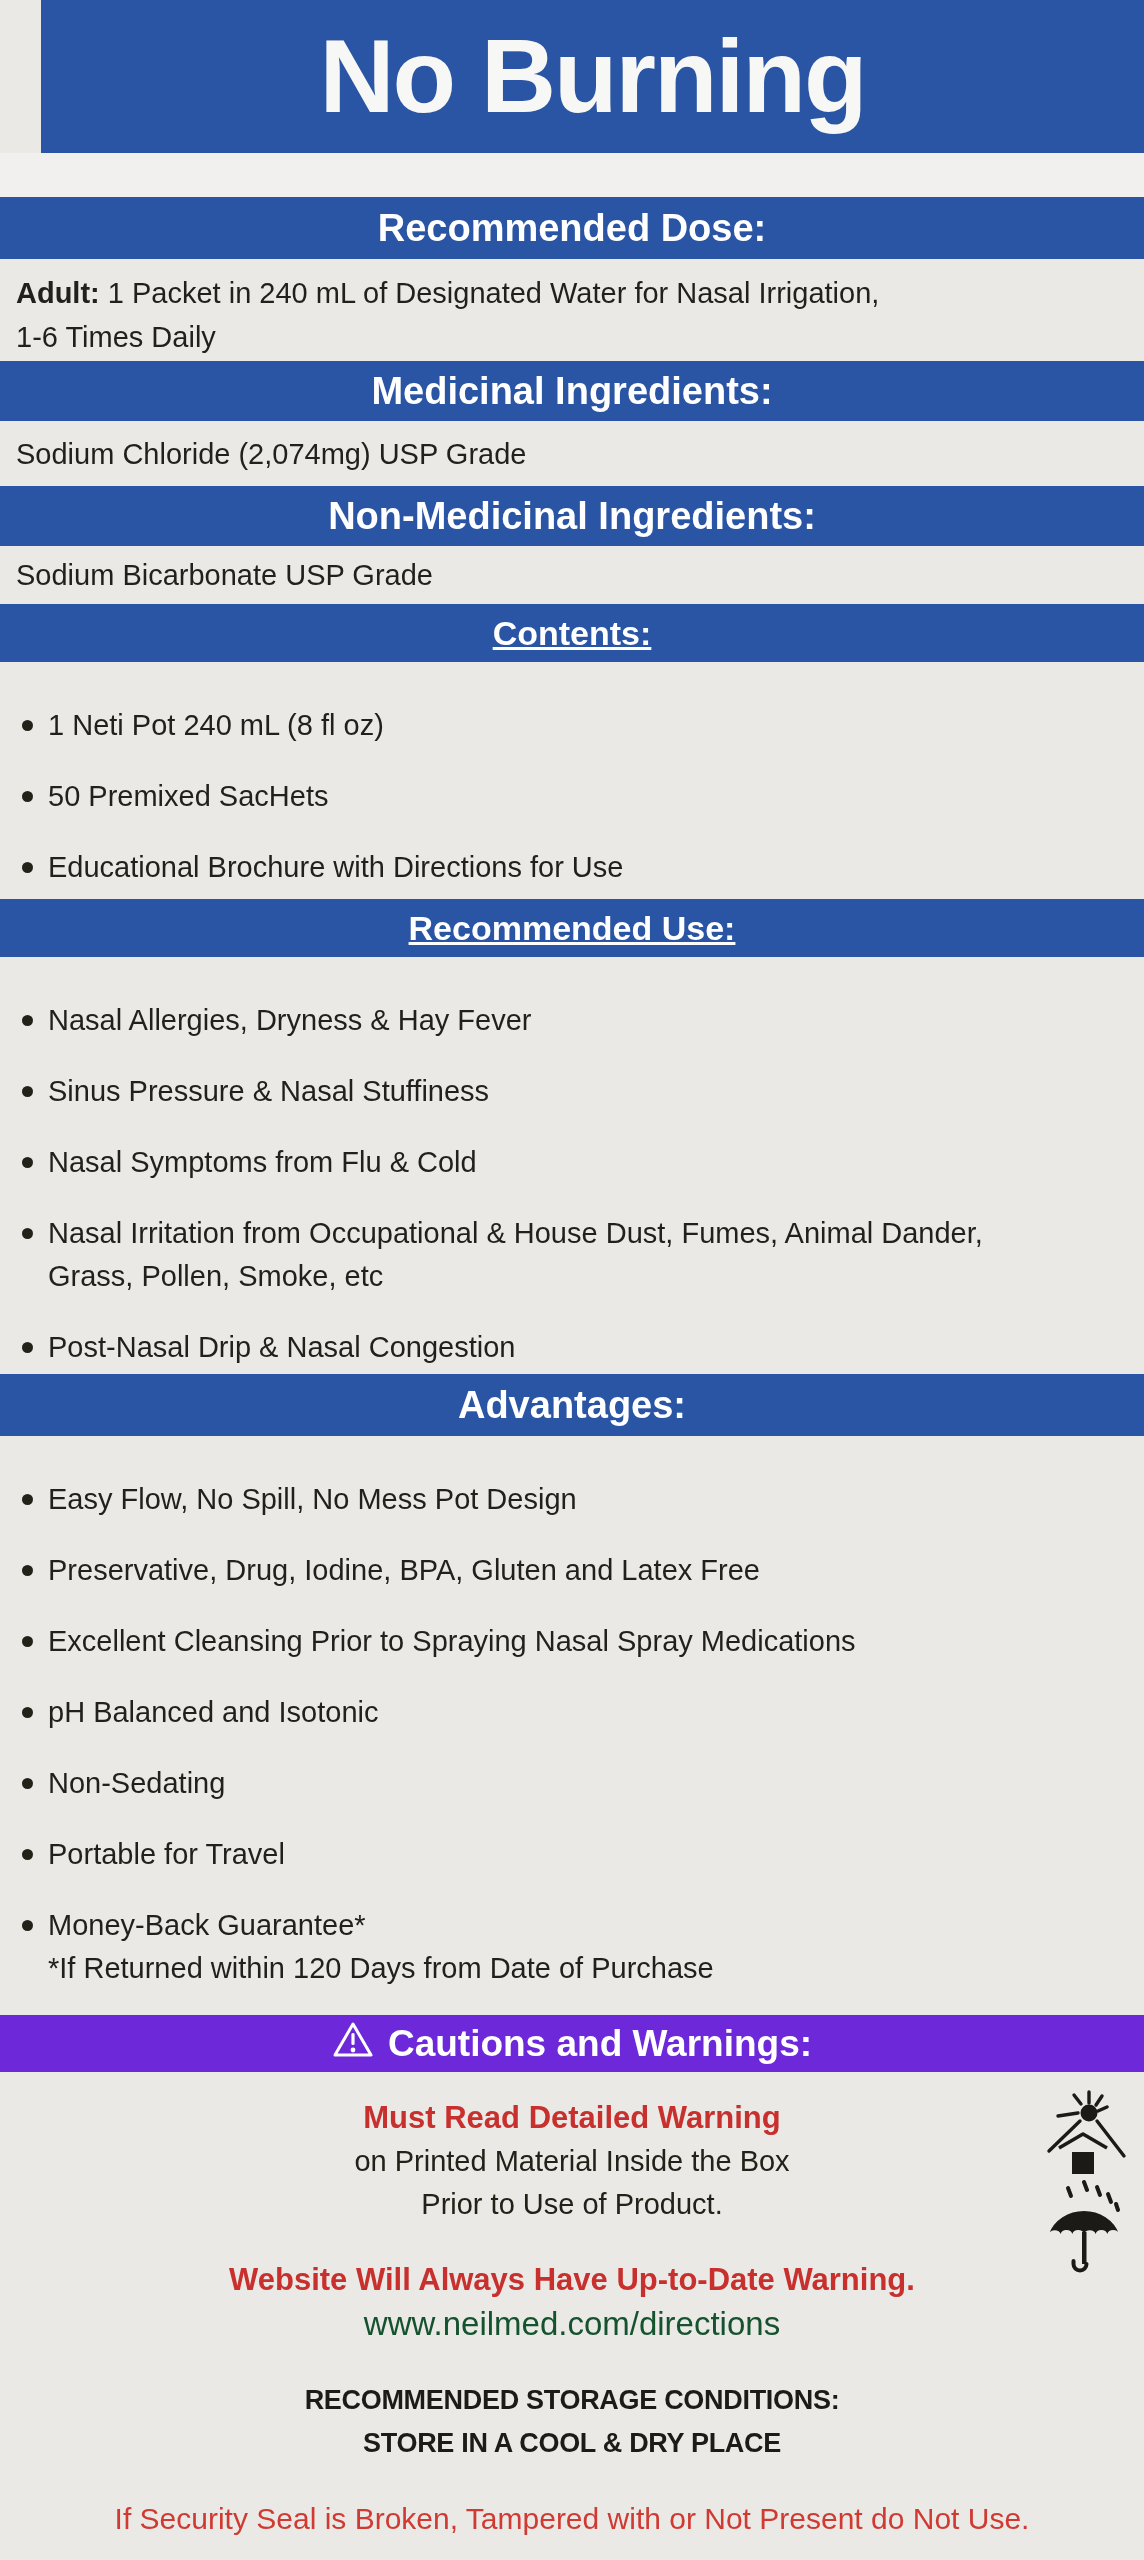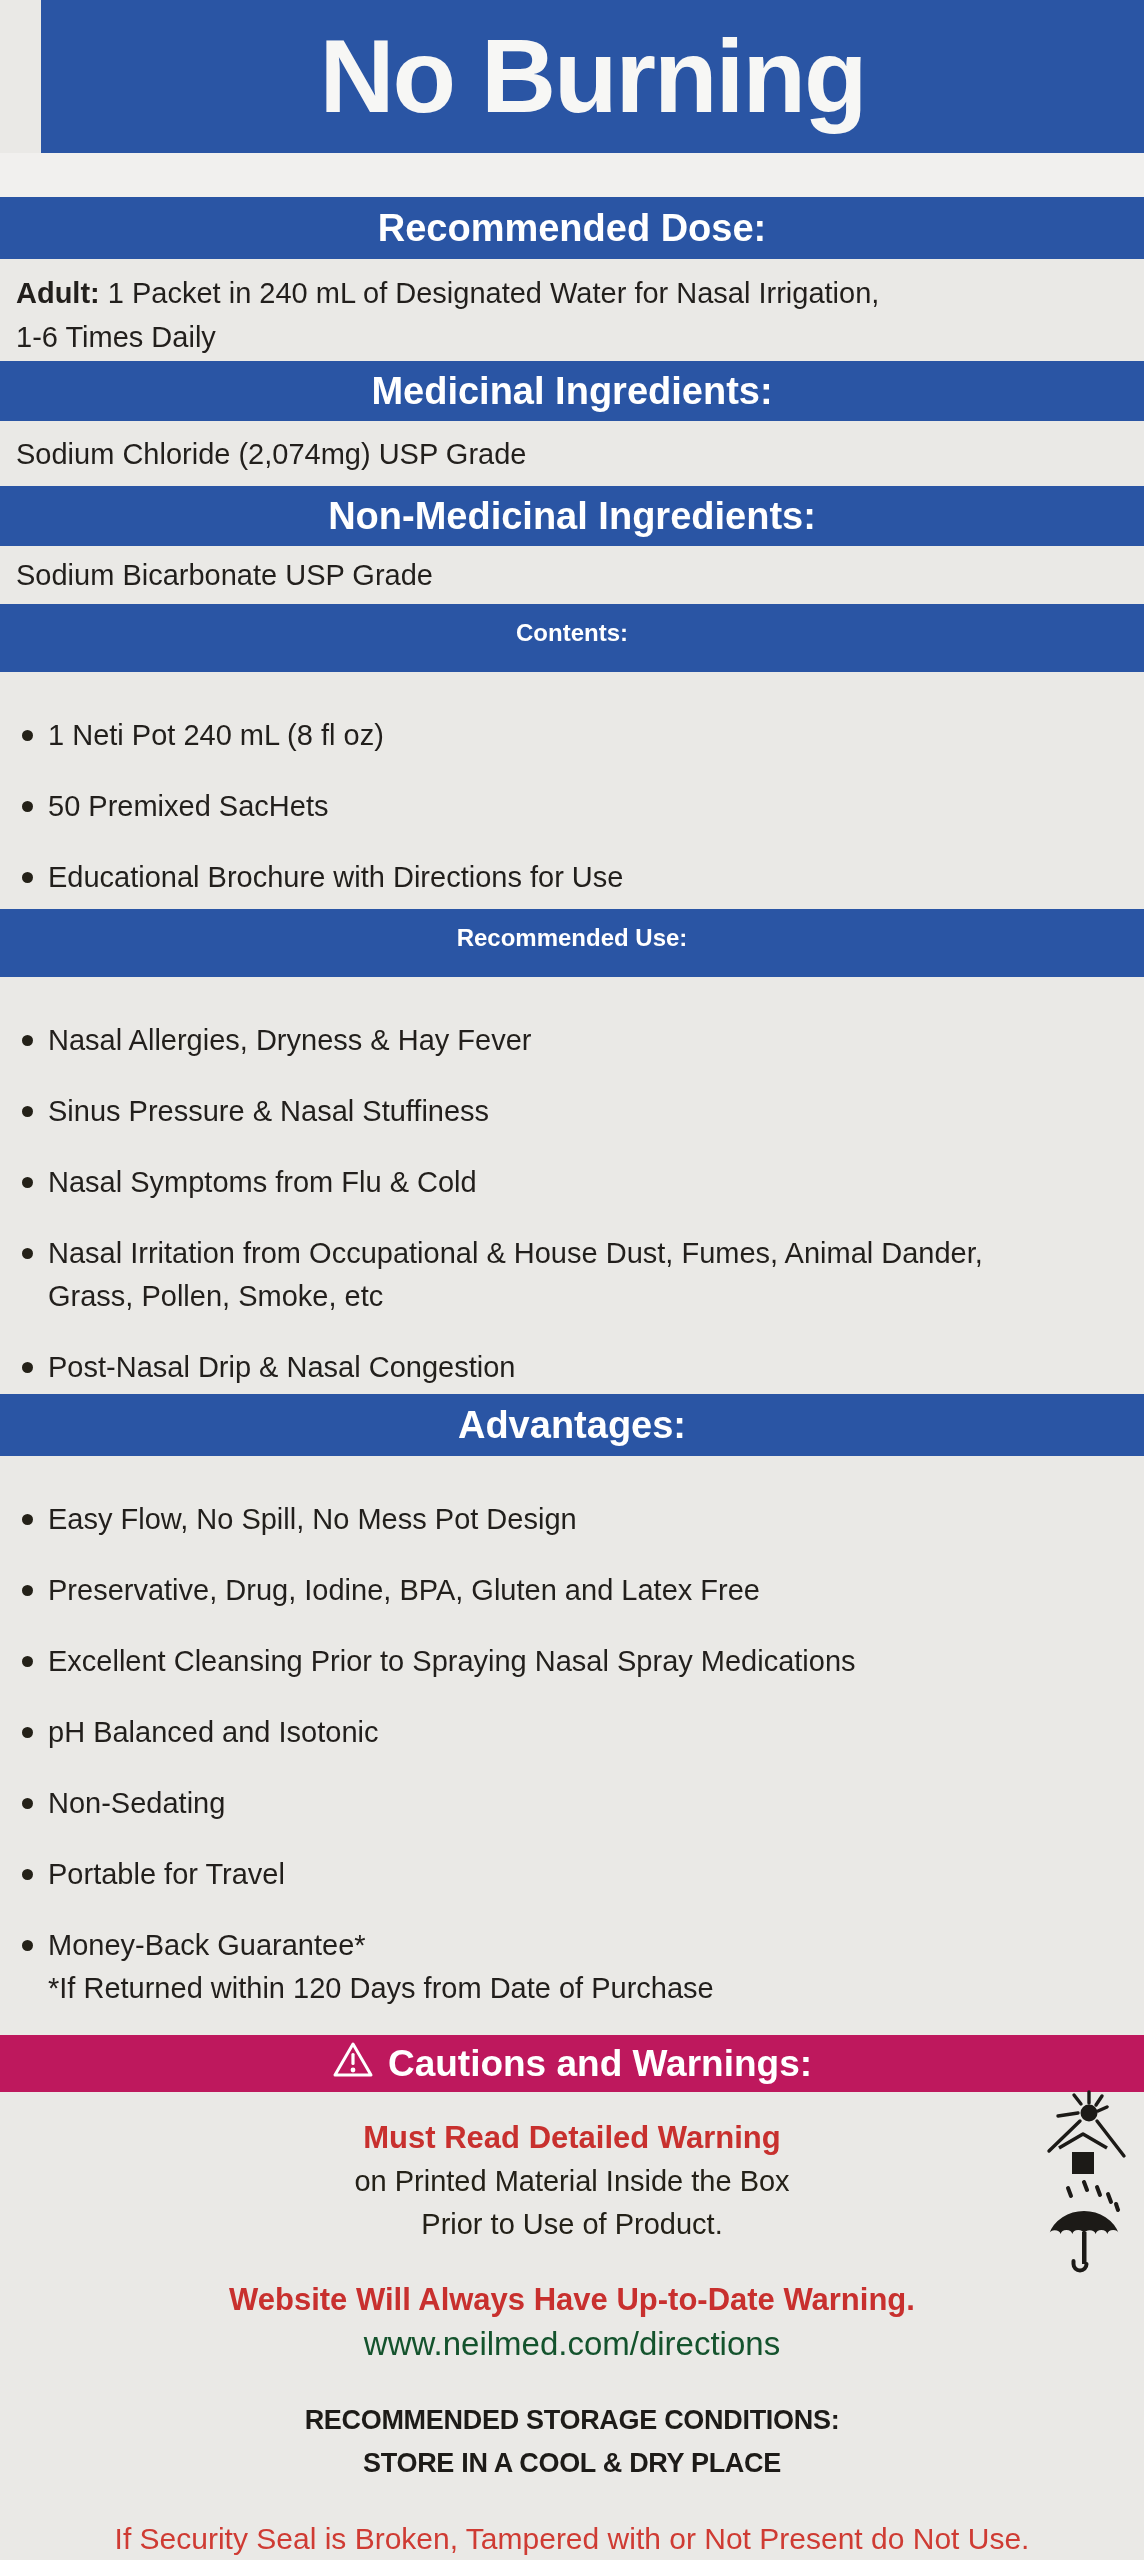--- a/index.html
+++ b/index.html
@@ -18,21 +18,21 @@
 
   
   .band {
     width: 100%;
     background: #2a55a4;
     color: #ffffff;
     text-align: center;
     font-weight: bold;
   }
   .band.h60 { height: 60px; line-height: 60px; font-size: 38px; }
-  .band.h58 { height: 68px; line-height: 58px; font-size: 24px; }
+  .band.h58 { height: 58px; line-height: 58px; font-size: 34px; text-decoration: underline; }
   .band.h62 { height: 62px; line-height: 62px; font-size: 38px; }
 
   .title-band {
     height: 153px;
     background: #2a55a4;
     display: flex;
     align-items: center;
     justify-content: center;
     margin-left: 41px;
   }
@@ -40,21 +40,21 @@
     color: #f7f7f5;
     font-size: 104px;
     font-weight: bold;
     letter-spacing: -2px;
   }
 
   .gap-strip { height: 44px; background: #f1f0ee; }
 
   .red-band {
     height: 57px;
-    background: #be185d;
+    background: #6d28d9;
     color: #ffffff;
     font-size: 37px;
     font-weight: bold;
     display: flex;
     align-items: center;
     justify-content: center;
     gap: 14px;
   }
   .warn-tri { display: inline-block; margin-top: 2px; }
 

